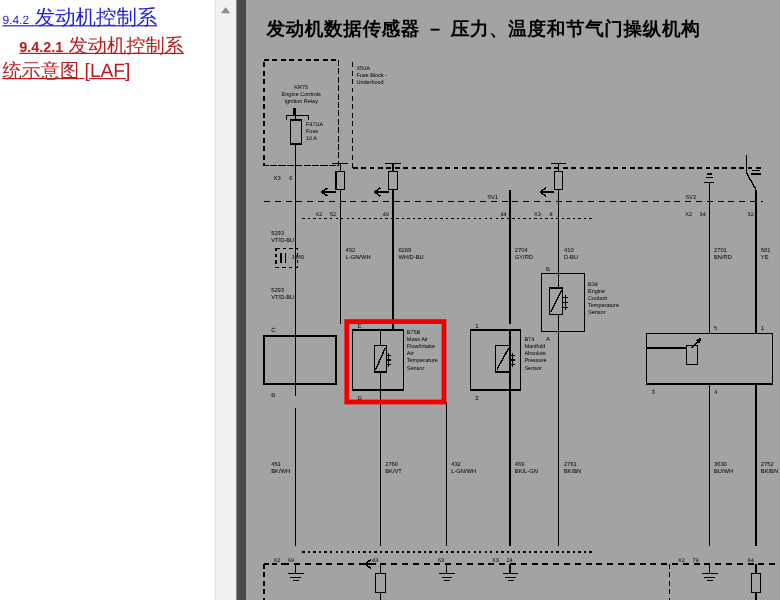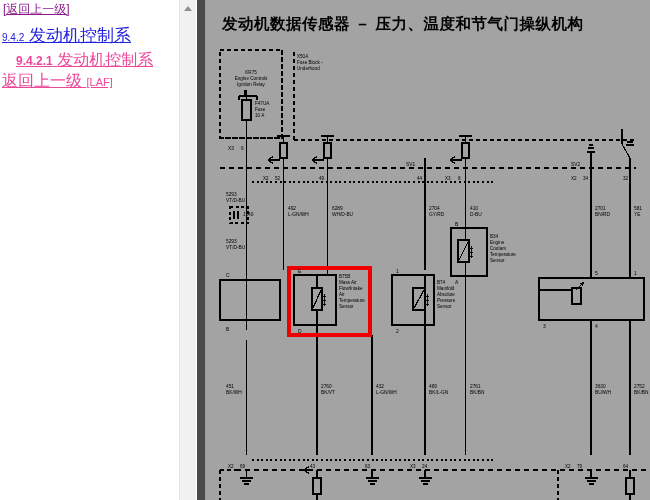--- a/index.html
+++ b/index.html
@@ -37,29 +37,29 @@
   .lnk-l1{
     color:#2222dd;
     font-size:17px;
     font-weight:400;
     padding-left:0px;
     margin-top:2px;
     line-height:1.25;
   }
   .lnk-l1 .secnum{font-size:10px;font-weight:normal;}
   .lnk-l2{
-    color:#ec4899;
+    color:#b91c1c;
     font-size:16px;
     line-height:1.3;
     margin-top:4px;
     white-space:normal;
     padding-left:0;
   }
   .lnk-l2 .secnum{font-size:12px;font-weight:bold;}
-  .lnk-l2 .tag{font-size:11px;text-align:right;}
+  .lnk-l2 .tag{font-size:16px;text-align:right;}
   .l2-line1{display:block;padding-left:14px;}
   .l2-line2{display:block;}
 
   
   .nav-scroll{
     position:absolute;top:0;right:0;
     width:16px;height:500px;
     background:#f1f1f1;
     border-left:1px solid #e2e2e2;
   }
@@ -116,34 +116,33 @@
   }
 </style>
 </head>
 <body>
 
 <div class="app">
 
   <div class="nav-panel">
     <div class="nav-inner">
 
-      <a class="nav-link lnk-back">[返回上一级]</a>
 
       <a class="nav-link lnk-l1">
         <span class="secnum">9.4.2</span>
         <span>发动机控制系</span>
       </a>
 
       <a class="nav-link lnk-l2">
         <span class="l2-line1">
           <span class="secnum">9.4.2.1</span>
           <span>发动机控制系</span>
         </span>
         <span class="l2-line2">
-          <span>返回上一级</span>
+          <span>统示意图</span>
           <span class="tag">[LAF]</span>
         </span>
       </a>
 
     </div>
 
     <div class="nav-scroll">
       <div class="sb-arrow">
         <span class="tri"></span>
       </div>

